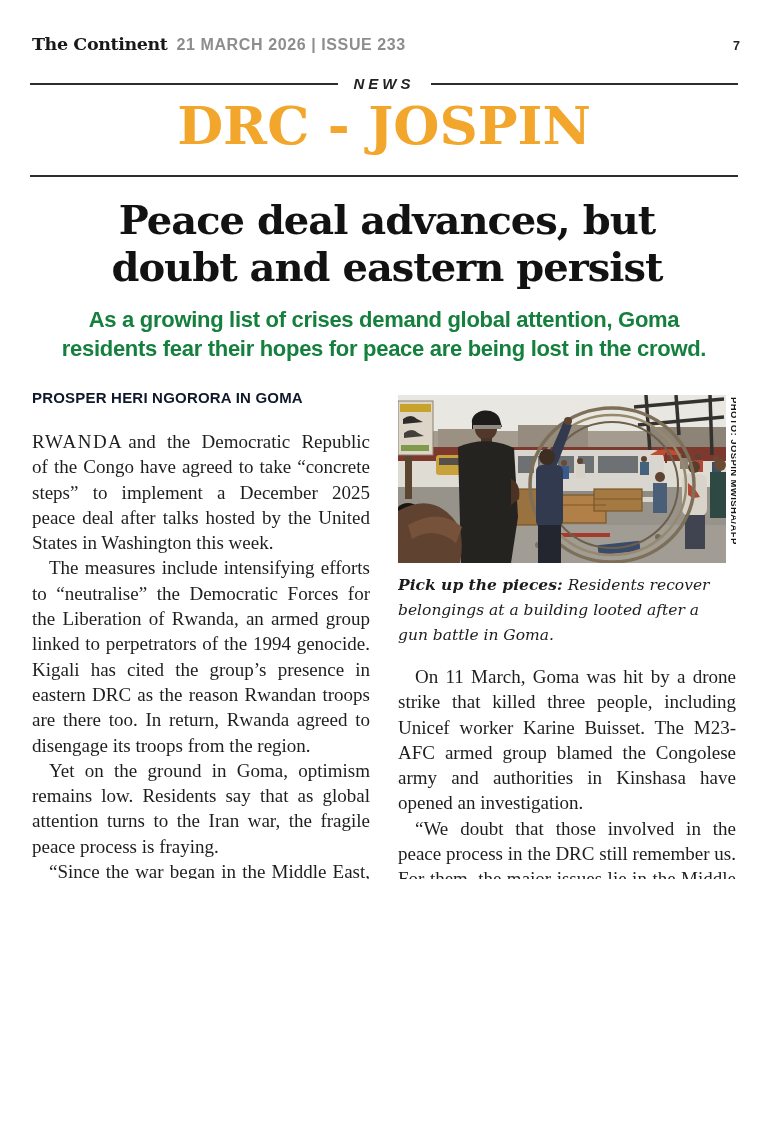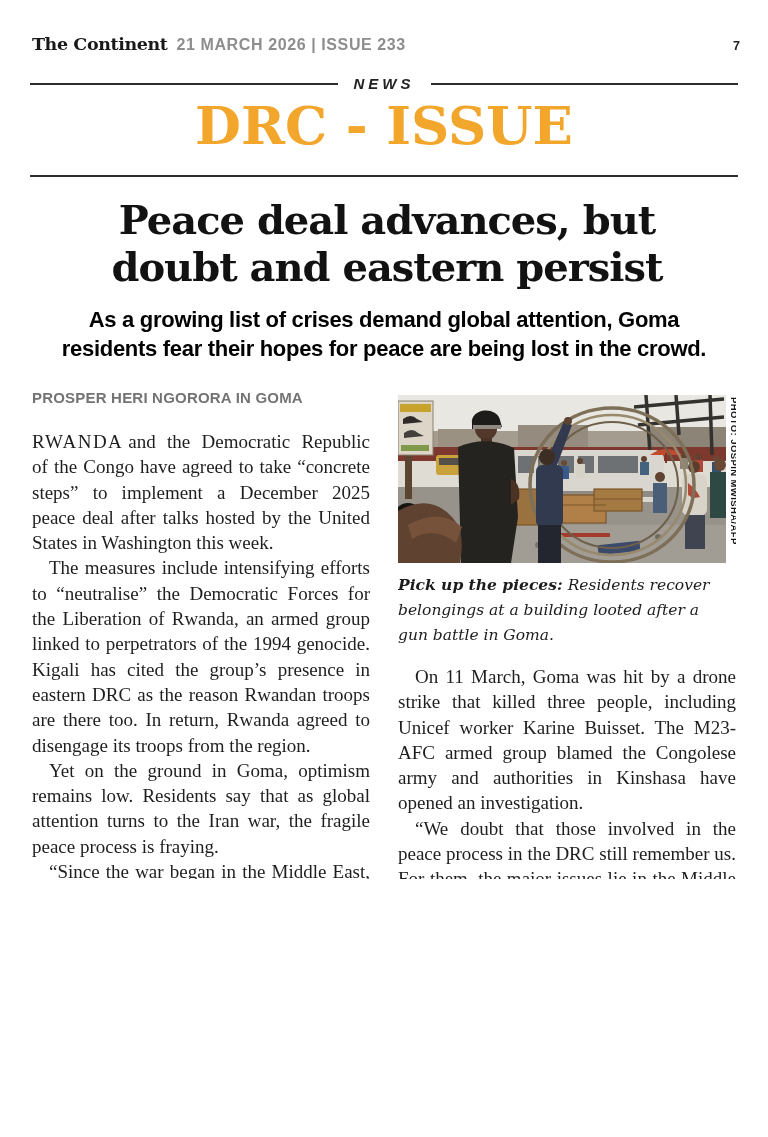--- a/index.html
+++ b/index.html
@@ -46,26 +46,26 @@
   .rule { position:absolute; top:175px; left:30px; right:30px; height:2px; background:var(--rule); }
   
   .headline {
     position:absolute; top:196px; left:3px; width:100%; text-align:center;
     font-family:"DejaVu Serif", serif; font-weight:bold;
     font-size:40px; line-height:47px; letter-spacing:-1px; color:#121212;
   }
   .subhead {
     position:absolute; top:305px; left:0; width:100%; text-align:center;
     font-family:"Liberation Sans", sans-serif; font-weight:bold;
-    font-size:22px; line-height:29px; letter-spacing:-0.3px; color:#000000;
+    font-size:22px; line-height:29px; letter-spacing:-0.3px; color:#15803d;
   }
   .byline {
     position:absolute; top:389px; left:32px;
     font-family:"Liberation Sans", sans-serif; font-weight:bold;
-    font-size:15px; letter-spacing:0.2px; color:#737373;
+    font-size:15px; letter-spacing:0.2px; color:#0f172a;
   }
   
   .col { position:absolute; width:338px; }
   .col-left  { top:429px; left:32px;  height:672px; overflow:hidden; }
   .col-right { top:395px; left:398px; height:706px; overflow:hidden; }
   .body-text p {
     font-family:"Liberation Serif", serif; font-size:19px; line-height:25.3px;
     text-align:justify; color:#1e1e1e;
   }
   .body-text p.indent { text-indent:17px; }
@@ -101,21 +101,21 @@
     <span class="issue-info">21 MARCH 2026 | ISSUE 233</span>
     <span class="page-number">7</span>
   </div>
 
   <div class="news-divider">
     <span class="line"></span>
     <span class="news-label">NEWS</span>
     <span class="line"></span>
   </div>
 
-  <div class="kicker">DRC - ISSUE</div>
+  <div class="kicker">DRC - JOSPIN</div>
   <div class="rule"></div>
 
   <div class="headline">
     <div>Peace deal advances, but</div>
     <div>doubt and eastern persist</div>
   </div>
 
   <div class="subhead">
     <div>As a growing list of crises demand global attention, Goma</div>
     <div>residents fear their hopes for peace are being lost in the crowd.</div>

